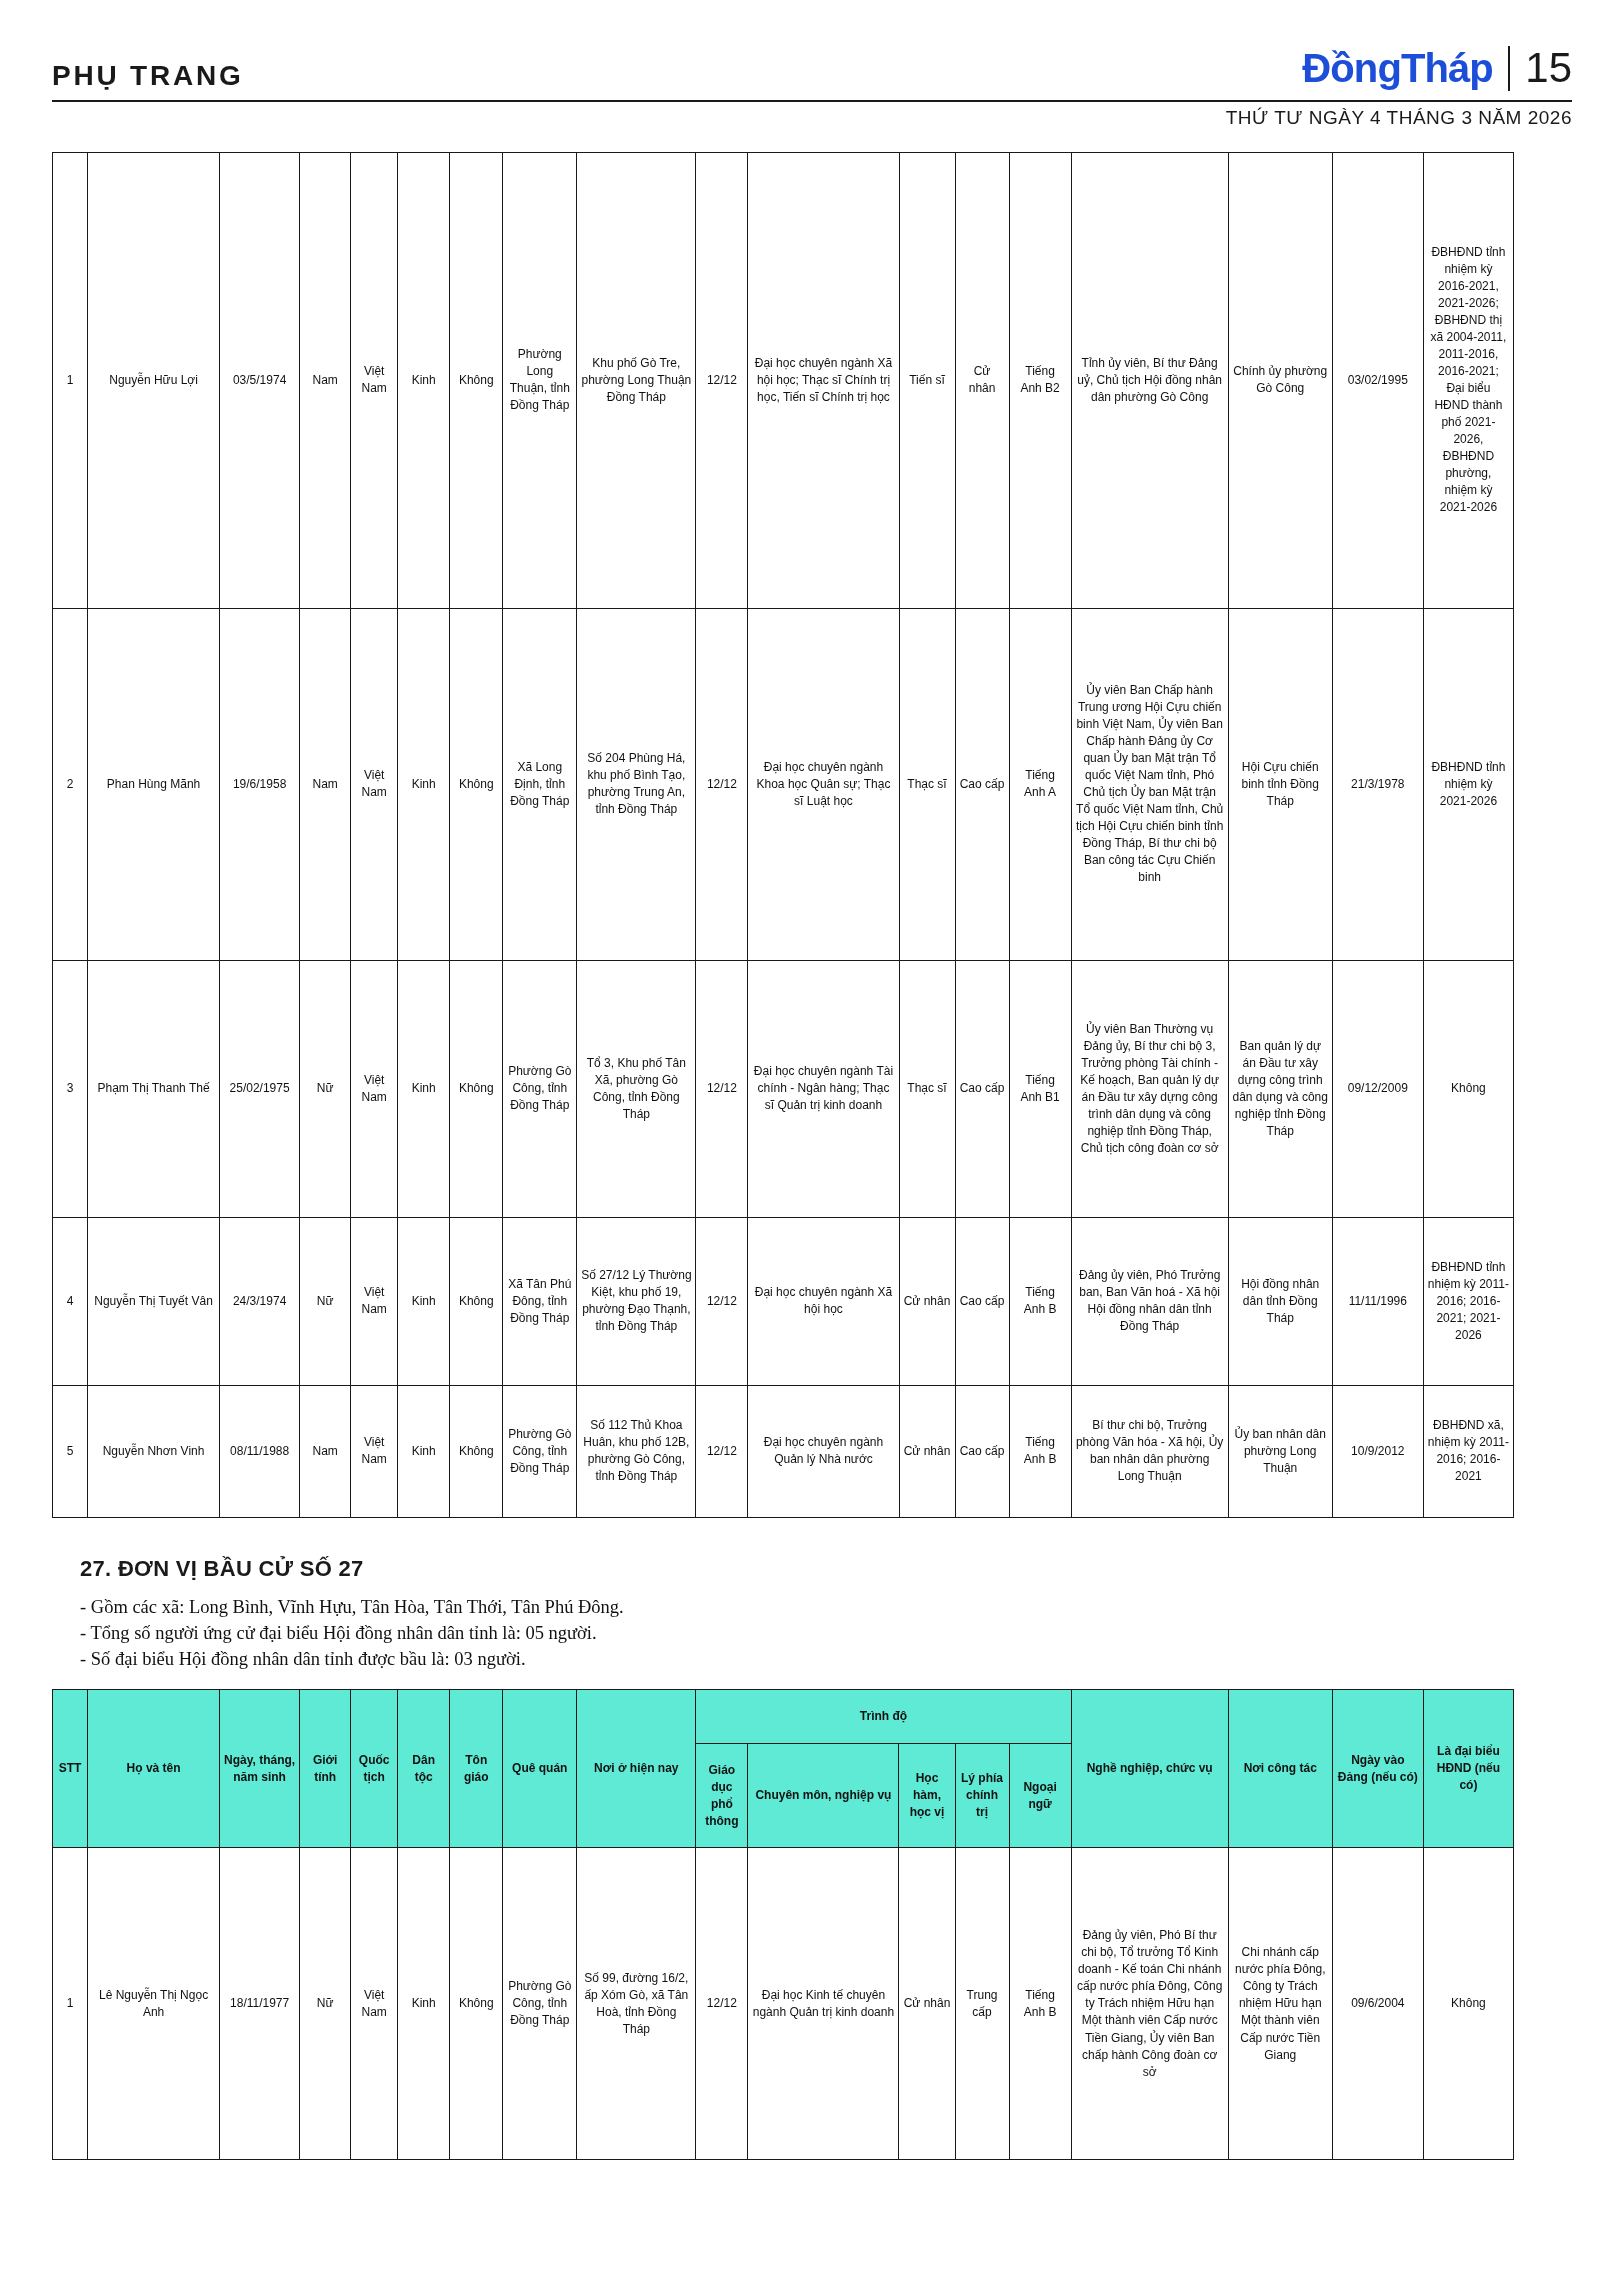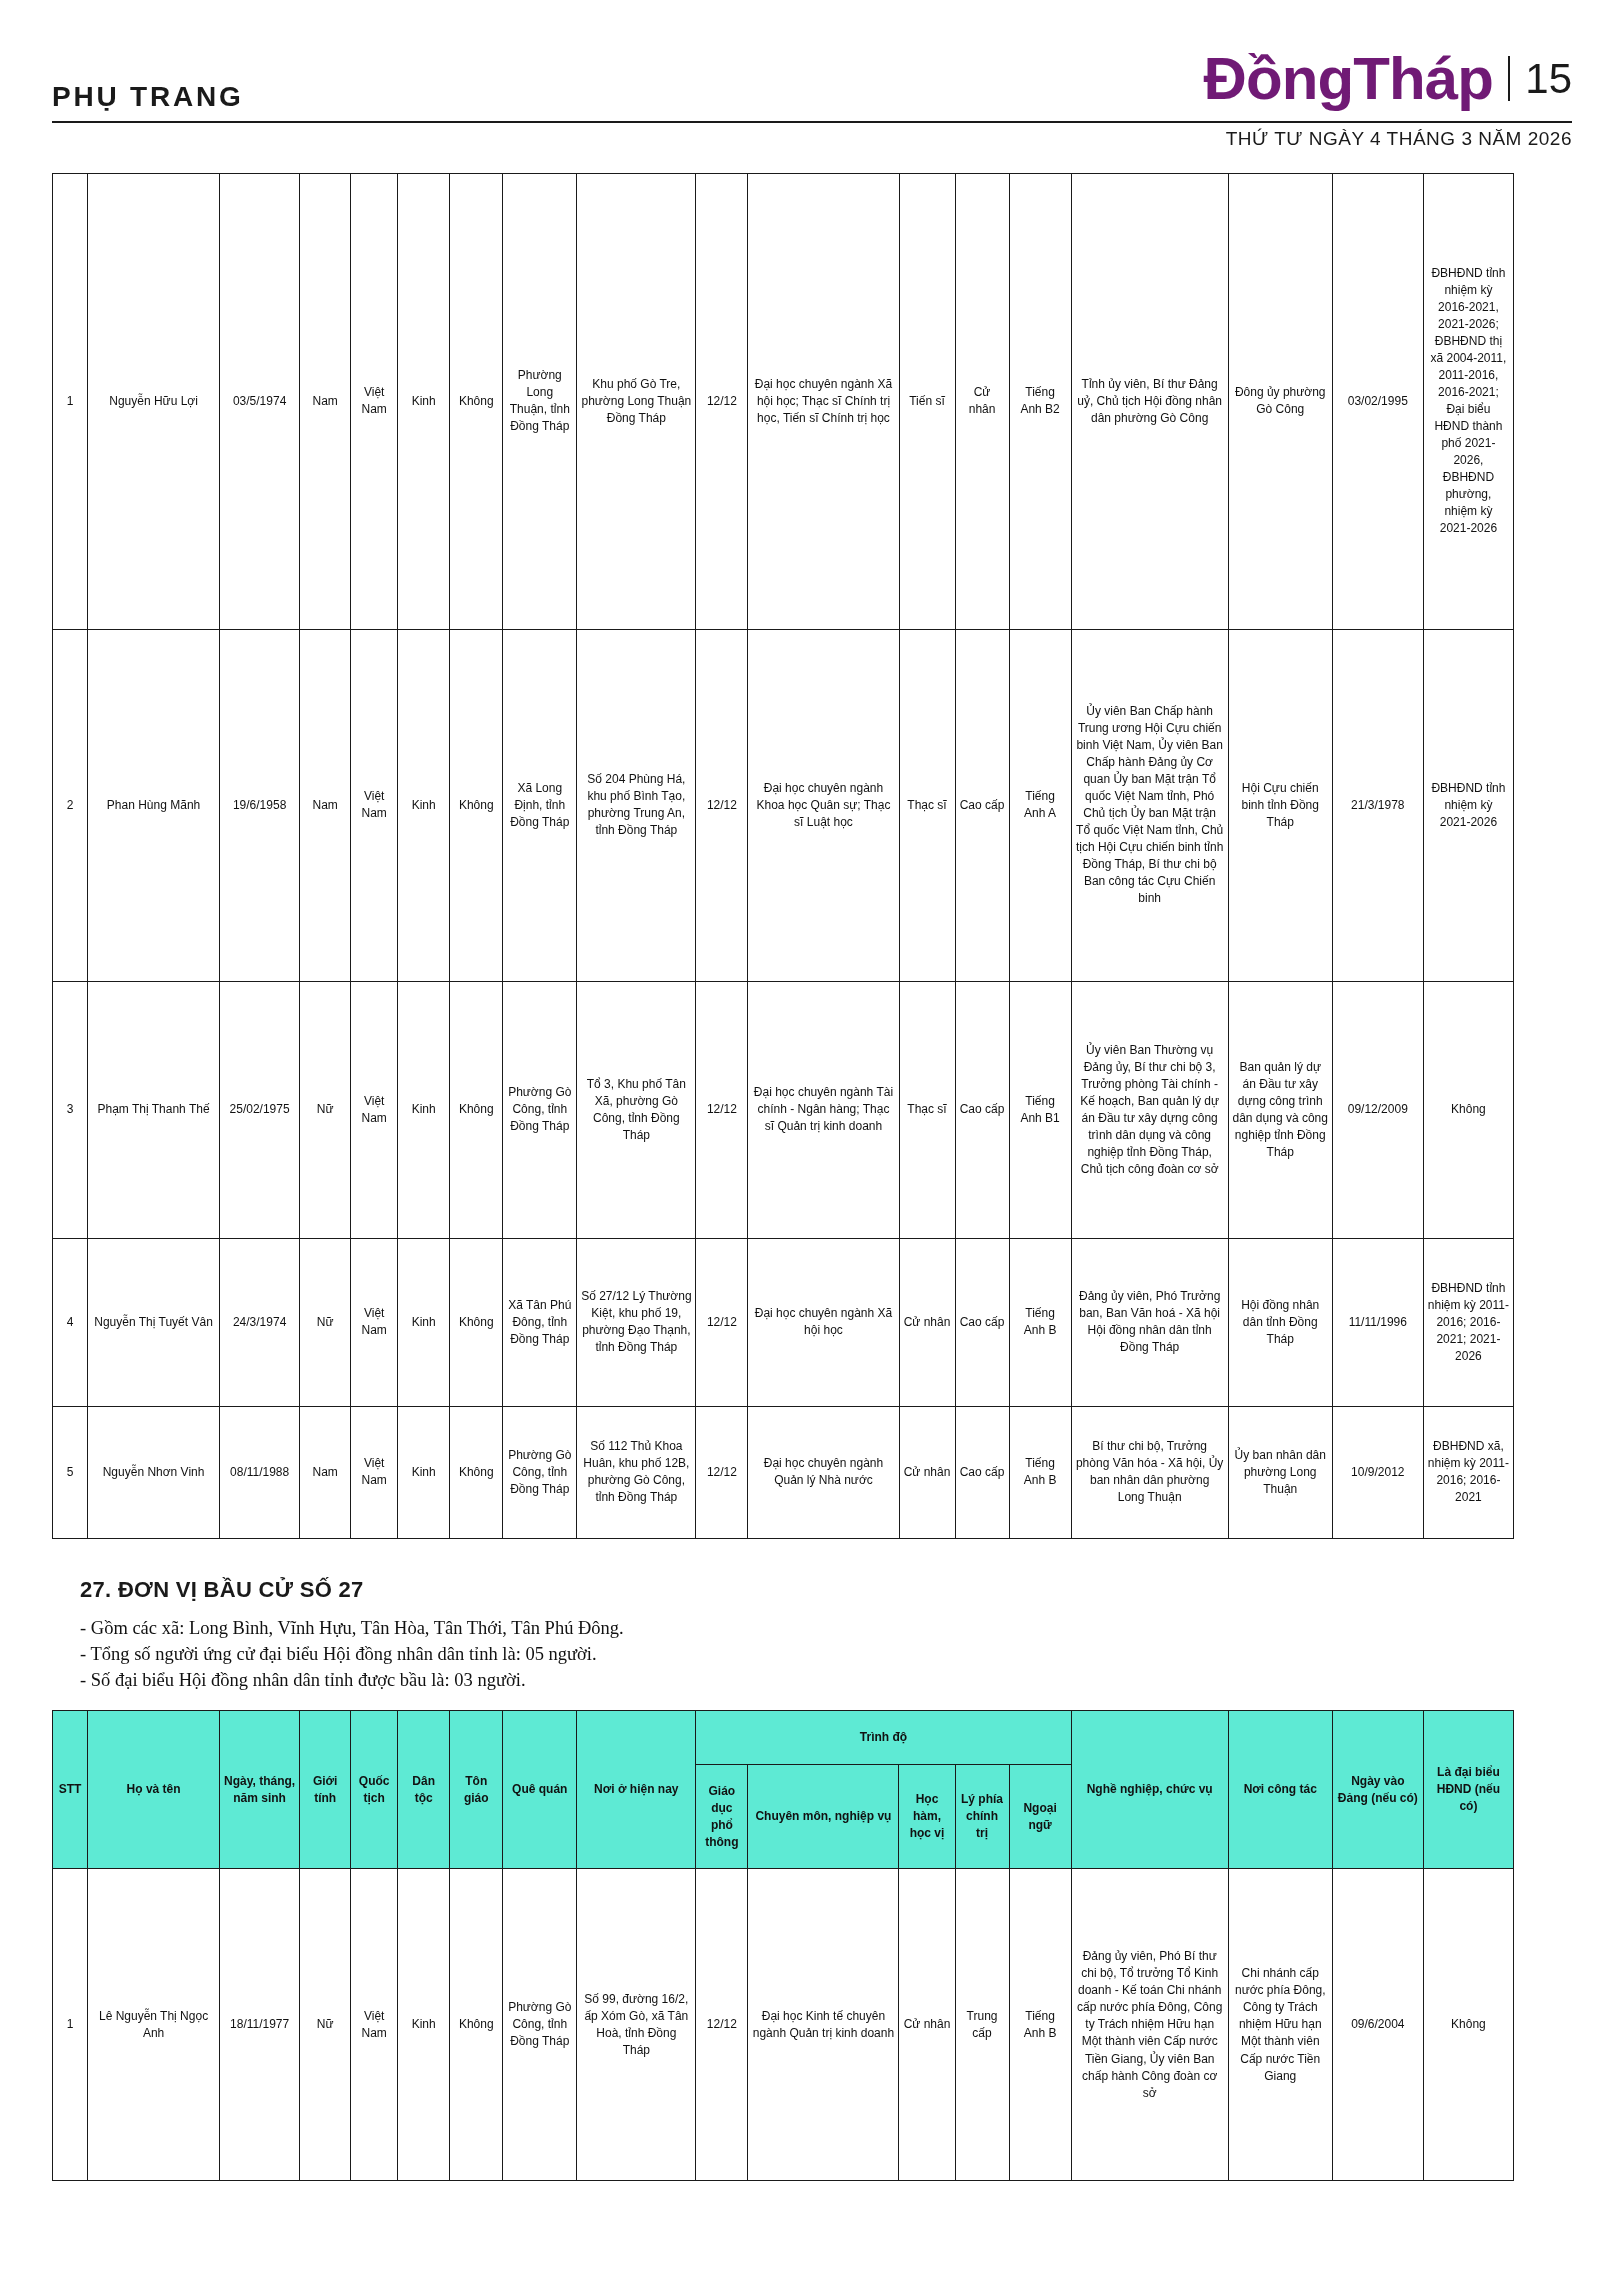--- a/index.html
+++ b/index.html
@@ -16,21 +16,21 @@
   
   .masthead {
     display:flex; justify-content:space-between; align-items:flex-end;
     margin:44px 49px 0 52px;
   }
   .section-label {
     font-size:28px; font-weight:bold; letter-spacing:2.8px; color:#1a1a1a;
   }
   .brand-block { display:flex; align-items:center; gap:15px; }
   .brand {
-    font-size:60px; font-weight:bold; letter-spacing:-0.9px; color:#701a75;
+    font-size:40px; font-weight:bold; letter-spacing:-0.9px; color:#1d4ed8;
     font-family:"Liberation Sans", sans-serif;
   }
   .brand-divider { width:2.4px; height:45px; background:#1a1a1a; }
   .page-number { font-size:42px; font-weight:normal; color:#1a1a1a; }
 
   .head-rule { height:2.4px; background:#1a1a1a; margin:7.6px 49px 0 52px; }
   .date-line {
     text-align:right; margin:4.7px 49px 0 52px;
     font-size:19px; letter-spacing:0.5px; color:#1a1a1a;
   }
@@ -120,21 +120,21 @@
           <td>Kinh</td>
           <td>Không</td>
           <td>Phường Long Thuận, tỉnh Đồng Tháp</td>
           <td>Khu phố Gò Tre, phường Long Thuận Đồng Tháp</td>
           <td>12/12</td>
           <td>Đại học chuyên ngành Xã hội học; Thạc sĩ Chính trị học, Tiến sĩ Chính trị học</td>
           <td>Tiến sĩ</td>
           <td>Cử nhân</td>
           <td>Tiếng Anh B2</td>
           <td>Tỉnh ủy viên, Bí thư Đảng uỷ, Chủ tịch Hội đồng nhân dân phường Gò Công</td>
-          <td>Đông ủy phường Gò Công</td>
+          <td>Chính ủy phường Gò Công</td>
           <td>03/02/1995</td>
           <td>ĐBHĐND tỉnh nhiệm kỳ 2016-2021, 2021-2026; ĐBHĐND thị xã 2004-2011, 2011-2016, 2016-2021; Đại biểu HĐND thành phố 2021-2026, ĐBHĐND phường, nhiệm kỳ 2021-2026</td>
         </tr>
         <tr>
           <td>2</td>
           <td>Phan Hùng Mãnh</td>
           <td>19/6/1958</td>
           <td>Nam</td>
           <td>Việt Nam</td>
           <td>Kinh</td>

